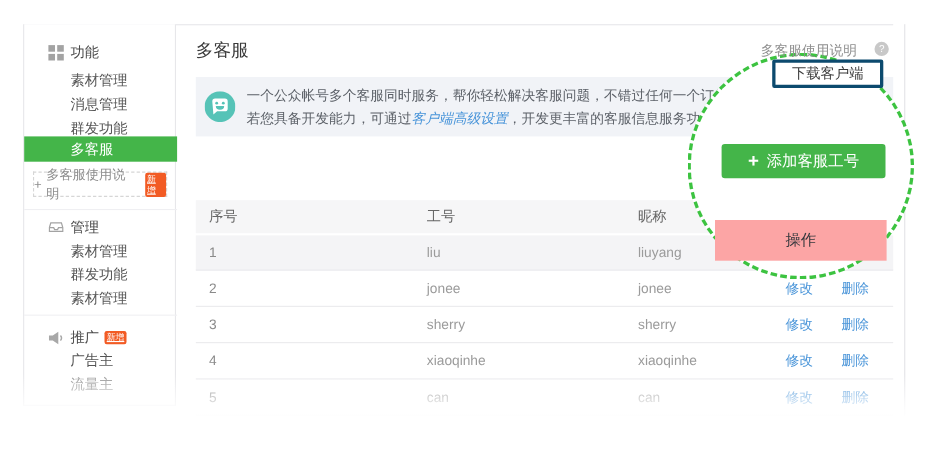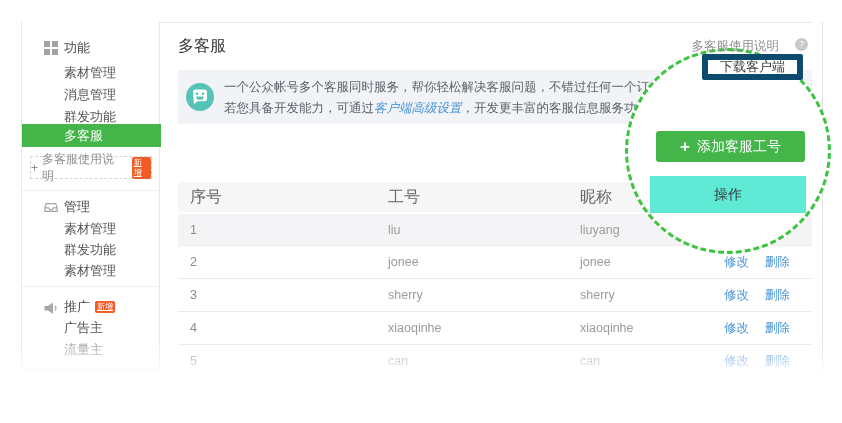--- a/index.html
+++ b/index.html
@@ -21,51 +21,51 @@
   .plugin-box{position:absolute;left:8px;top:134px;width:122px;height:23px;border:1px dashed #d6d6d6;box-sizing:border-box;display:flex;align-items:center;justify-content:center;gap:4px;color:#8d8d8d;font-size:12px;cursor:pointer;background:#fff;}
   .sdivider{position:absolute;left:0;width:139px;height:0;border-top:1px solid #efeff2;}
   .badge{display:inline-block;background:#f25b24;color:#fff;font-size:8px;line-height:10px;padding:1px 2px;border-radius:2px;vertical-align:2px;margin-left:5px;text-decoration:underline;}
   .grid-ic{display:grid;grid-template-columns:6px 6px;grid-gap:2px;}
   .grid-ic i{width:6px;height:6px;background:#a3a3a3;}
 
   
   .page-title{left:178px;top:36px;font-size:16px;color:#393939;}
   .help-row{top:38px;right:34px;display:flex;align-items:flex-start;gap:16px;font-size:12.5px;color:#8f8f8f;z-index:21;cursor:pointer;}
   .q-ic{width:13px;height:13px;border-radius:50%;background:#c8c8c8;color:#fff;font-size:9px;line-height:13px;text-align:center;}
-  .dl-btn{left:702px;top:54px;width:101px;height:26px;z-index:21;background:#fff;border:6px solid #0c4a6e;border-radius:2px;display:flex;align-items:center;justify-content:center;font-size:13px;color:#3a3a3a;cursor:pointer;box-sizing:border-box;}
+  .dl-btn{left:702px;top:54px;width:101px;height:26px;z-index:21;background:#fff;border:3px solid #0c4a6e;border-radius:2px;display:flex;align-items:center;justify-content:center;font-size:13px;color:#3a3a3a;cursor:pointer;box-sizing:border-box;}
 
   
   .notice{left:178px;top:70px;width:634px;height:54px;background:#f1f3f7;}
   .notice-ic{position:absolute;left:8px;top:13px;width:28px;height:28px;}
   .notice-text{position:absolute;left:46px;top:7px;font-size:12.5px;line-height:20.5px;color:#5c6168;white-space:nowrap;}
   .blue-link{color:#4693d9;cursor:pointer;text-decoration:none;font-style:italic;}
 
   
   .add-btn{left:656px;top:131px;width:149px;height:31px;z-index:21;background:#44b549;border-radius:3px;color:#fff;display:flex;align-items:center;justify-content:center;gap:7px;font-size:14px;cursor:pointer;}
   .add-btn .plus{font-size:17px;font-weight:bold;line-height:1;}
 
   
   .tbl{left:178px;top:182px;width:634px;height:196px;}
-  .thead{position:absolute;left:0;top:0;width:634px;height:30px;background:#f6f6f7;font-size:16px;color:#666;}
+  .thead{position:absolute;left:0;top:0;width:634px;height:30px;background:#f6f6f7;font-size:13px;color:#666;}
   .thead span{position:absolute;line-height:30px;}
   .c1{left:12px;} .c2{left:210px;} .c3{left:402px;}
   .trow{position:absolute;left:0;width:634px;font-size:12.5px;color:#9b9b9b;border-bottom:1px solid #eaeaed;box-sizing:border-box;}
   .trow span{position:absolute;}
   .trow .idx{color:#8a8a8a;}
   .r1{top:32px;height:32px;line-height:32px;background:#f4f4f6;}
   .r2{top:64px;height:33px;line-height:33px;}
   .r3{top:97px;height:33px;line-height:33px;}
   .r4{top:130px;height:33px;line-height:33px;}
   .r5{top:163px;height:33px;line-height:33px;}
   .acts{right:22px;white-space:nowrap;}
-  .acts a{color:#4a95d9;margin-left:16px;cursor:pointer;text-decoration:none;font-size:12.5px;}
+  .acts a{color:#4a95d9;margin-left:26px;cursor:pointer;text-decoration:none;font-size:12.5px;}
 
   
   .hl-circle{left:625px;top:48px;width:206px;height:206px;border:3px dashed #3cc340;border-radius:50%;background:#fff;box-sizing:border-box;z-index:10;}
-  .op-band{left:650px;top:176px;width:156px;height:37px;background:#5eead4;z-index:20;display:flex;align-items:center;justify-content:center;font-size:14px;color:#35383d;}
+  .op-band{left:650px;top:200px;width:156px;height:37px;background:#fca5a5;z-index:20;display:flex;align-items:center;justify-content:center;font-size:14px;color:#35383d;}
 
   .bottom-fade{left:0;top:340px;width:842px;height:48px;z-index:25;pointer-events:none;background:linear-gradient(to bottom,rgba(255,255,255,0),rgba(255,255,255,.92) 70%,#fff 100%);}
 </style>
 </head>
 <body>
 
 <div class="page">
 
   <div class="abs top-border"></div>
   <div class="abs right-line"></div>

